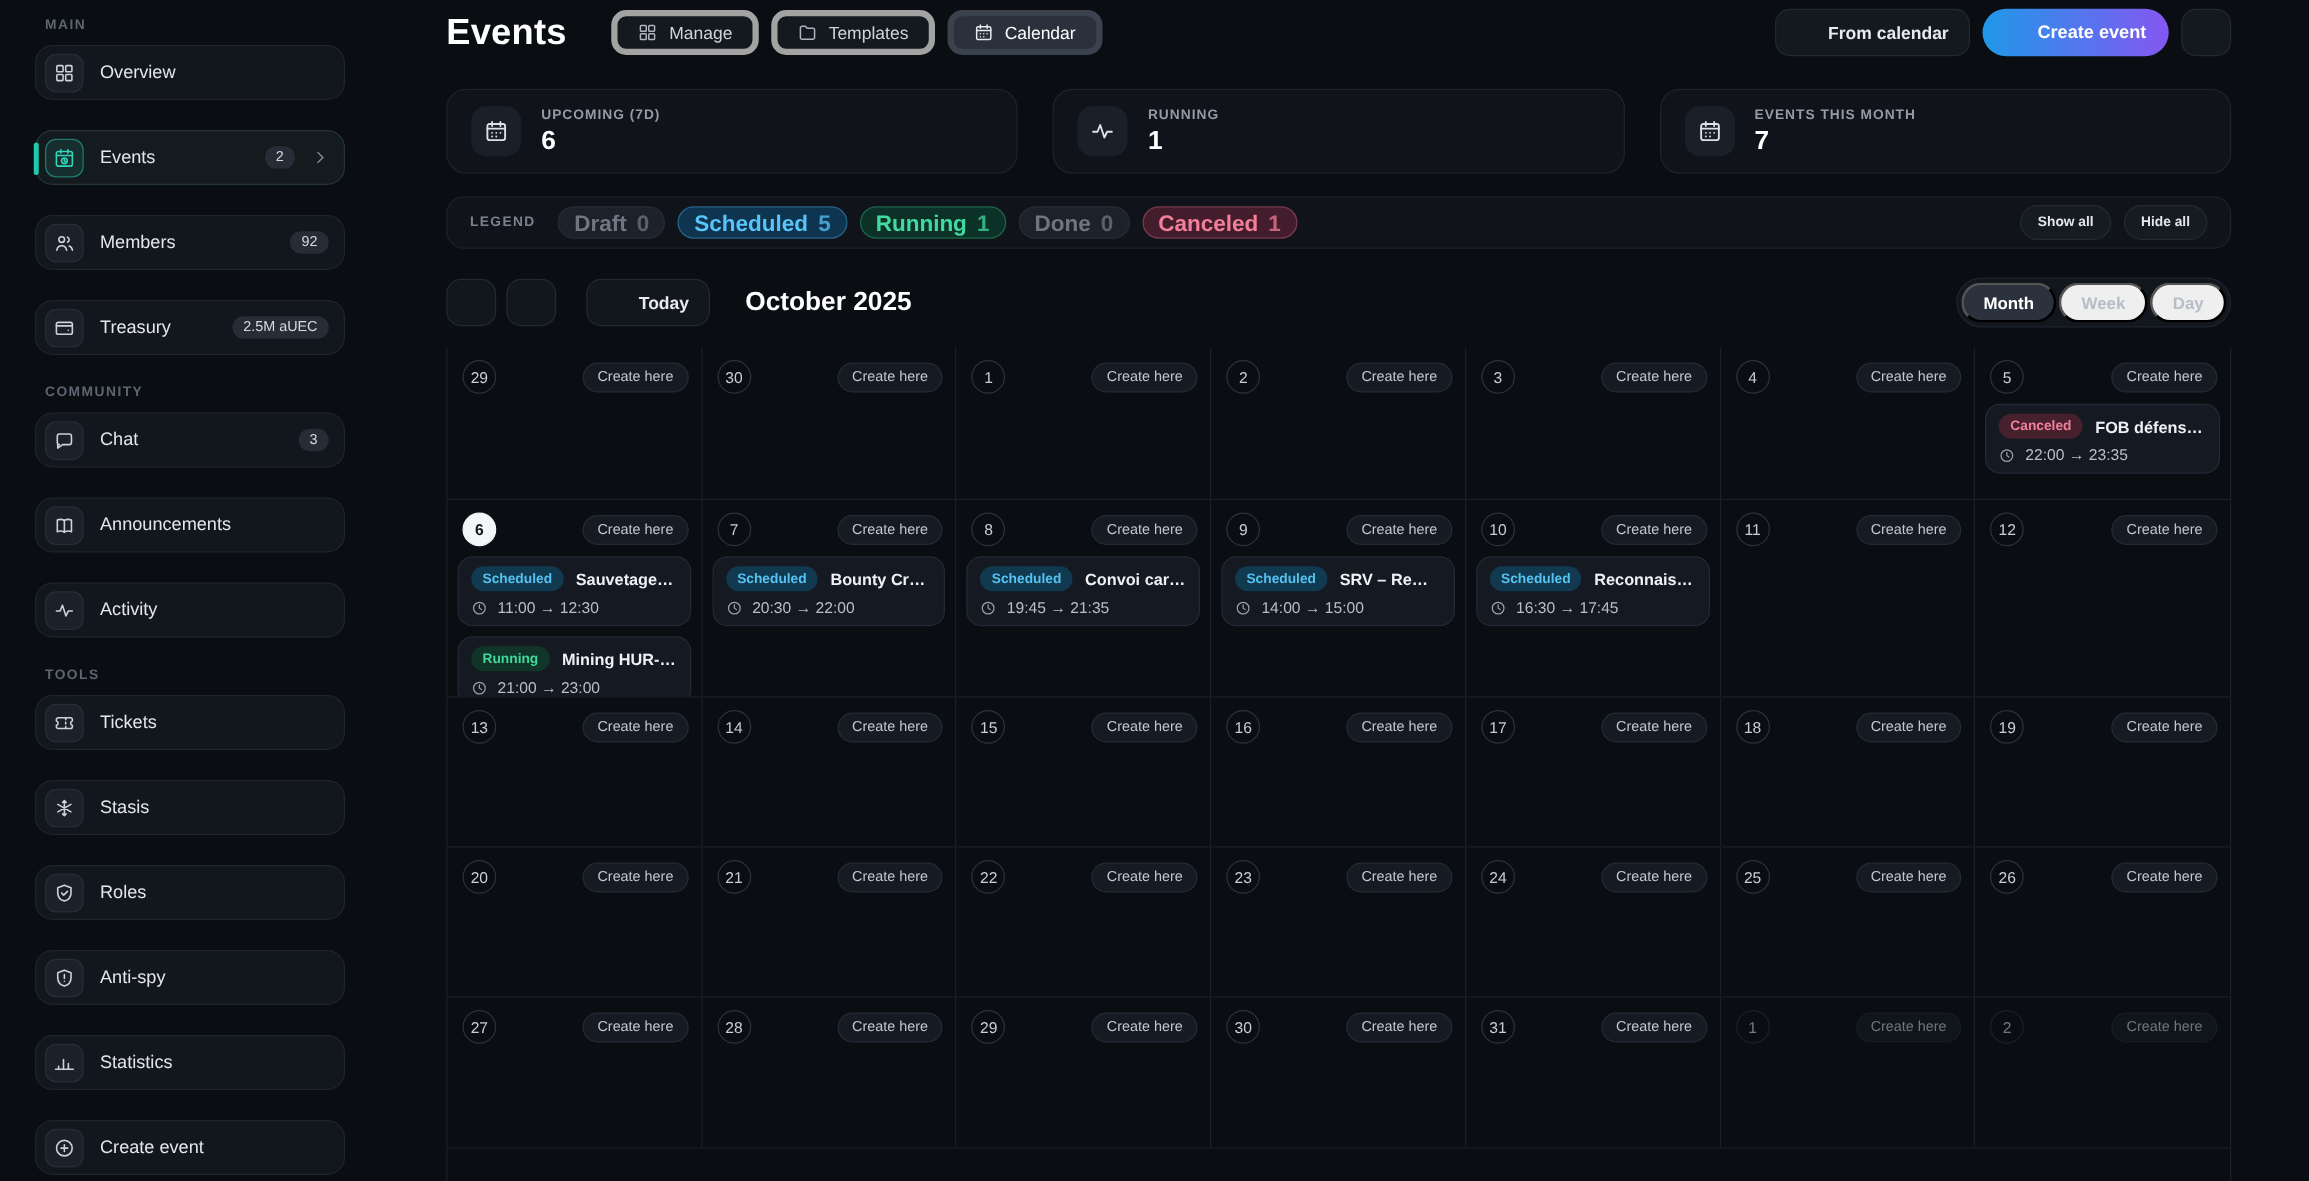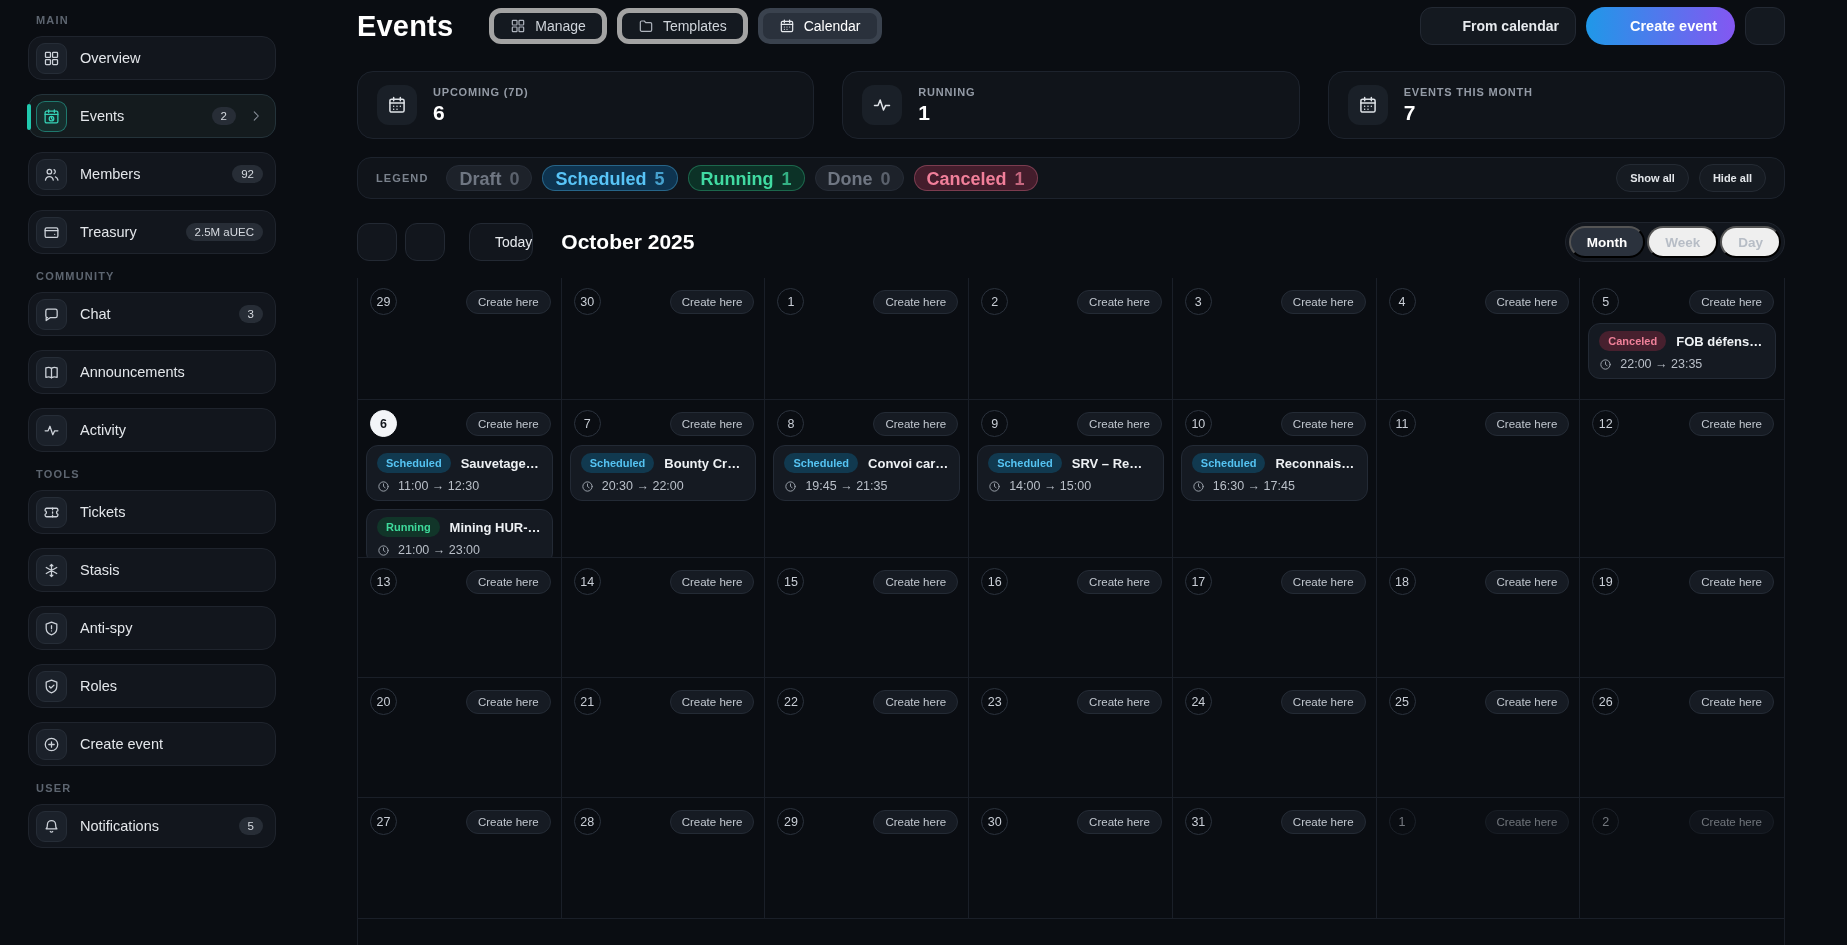--- a/index.html
+++ b/index.html
@@ -10,21 +10,21 @@
     position:relative;
   }
   .icon{display:inline-flex;flex:none}
   .icon svg{width:100%;height:100%;display:block}
 
   
   #sidebar{position:absolute;left:0;top:0;width:277px;height:945px;padding:12px 1px 0 28px;overflow:hidden}
   .sec-label{font-size:11px;font-weight:700;letter-spacing:1.2px;color:#5d6570;margin:16px 0 10px 8px}
   .sec-label:first-child{margin-top:2px}
   .side-item{position:relative;height:44px;border-radius:14px;background:#12161d;border:1px solid #1f242d;
-    display:flex;align-items:center;gap:13px;padding:0 12px 0 7px;margin-bottom:14px;cursor:pointer}
+    display:flex;align-items:center;gap:13px;padding:0 12px 0 7px;margin-bottom:24px;cursor:pointer}
   .side-item .ibox{width:31px;height:31px;border-radius:9px;background:#1b212a;border:1px solid #262d37;
     display:flex;align-items:center;justify-content:center;color:#cdd2d9}
   .side-item .ibox .icon{width:17px;height:17px}
   .side-item .lbl{flex:1;font-size:14.5px;color:#e3e6ea}
   .side-item .badge{background:#272d36;border-radius:999px;padding:3px 9px;font-size:11.5px;color:#d6dae0}
   .side-item.active{background:#141b1e;border-color:#24333a}
   .side-item.active .ibox{background:rgba(45,212,191,.10);border-color:rgba(45,212,191,.45);color:#36d3b8}
   .side-item.active::before{content:"";position:absolute;left:-2px;top:9px;width:4px;height:26px;border-radius:4px;background:#20c9ae}
   .side-item .chev{width:14px;height:14px;color:#8b929c}
 
@@ -73,22 +73,22 @@
   .lpill.canceled{background:#441d2c;border-color:rgba(240,128,154,.32);color:#f17f9a}
   .legend-right{margin-left:auto;display:flex;gap:10px}
   .btn-small{height:28px;padding:0 13px;border-radius:999px;background:#161b22;border:1px solid #242a33;
     display:flex;align-items:center;font-size:11px;font-weight:700;color:#e3e6ea;cursor:pointer}
 
   
   .toolbar{position:absolute;top:222px;left:0;right:0;height:40px;display:flex;align-items:center}
   .nav-btn{width:40px;height:38px;border-radius:12px;background:#12161d;border:1px solid #232933;
     display:flex;align-items:center;justify-content:center;color:#cfd4da;cursor:pointer;margin-right:8px}
   .nav-btn .icon{width:15px;height:15px}
-  .today-btn{height:38px;padding:0 0;border-radius:12px;background:#12161d;border:1px solid #232933;
-    display:flex;align-items:center;gap:9px;font-size:14px;font-weight:400;color:#e7eaee;cursor:pointer;margin-left:16px}
+  .today-btn{height:38px;padding:0 16px;border-radius:12px;background:#12161d;border:1px solid #232933;
+    display:flex;align-items:center;gap:9px;font-size:14px;font-weight:700;color:#e7eaee;cursor:pointer;margin-left:16px}
   .today-btn .icon{width:16px;height:16px;color:#cfd4da}
   .month-title{margin-left:28px;font-size:21px;font-weight:800;color:#fff}
   .views{margin-left:auto;background:#12161d;border:1px solid #1f242d;border-radius:999px;padding:3px;display:flex;gap:2px}
   .view-btn{height:32px;padding:0 16px;border-radius:999px;display:flex;align-items:center;font-size:13.5px;font-weight:700;color:#b7bdc6;cursor:pointer}
   .view-btn.active{background:#2b323d;color:#fff}
 
   
   .calendar{position:absolute;top:278px;left:0;right:0;height:667px;border-left:1px solid #1a1f28;border-right:1px solid #1a1f28}
   .cal-head{display:grid;grid-template-columns:repeat(7,1fr);height:26px;border-bottom:1px solid #1a1f28}
   .cal-head .dh{padding:5px 0 0 14px;font-size:11px;font-weight:700;letter-spacing:.9px;color:#858d99;border-right:1px solid #1a1f28}
@@ -231,36 +231,46 @@
           </svg>
         </span>
       </span>
       <span class="lbl">Stasis</span>
     </div>
     <div class="side-item">
       <span class="ibox">
         <span class="icon">
           <svg viewBox="0 0 24 24" fill="none" stroke="currentColor" stroke-width="1.8" stroke-linecap="round" stroke-linejoin="round">
             <path d="M12 3l7.5 2.8v6c0 4.8-3.2 7.8-7.5 9.2-4.3-1.4-7.5-4.4-7.5-9.2v-6z"></path>
+            <path d="M9 12l2.2 2.2L15.5 10"></path>
+          </svg>
+        </span>
+      </span>
+      <span class="lbl">Roles</span>
+    </div>
+    <div class="side-item">
+      <span class="ibox">
+        <span class="icon">
+          <svg viewBox="0 0 24 24" fill="none" stroke="currentColor" stroke-width="1.8" stroke-linecap="round" stroke-linejoin="round">
+            <path d="M12 3l7.5 2.8v6c0 4.8-3.2 7.8-7.5 9.2-4.3-1.4-7.5-4.4-7.5-9.2v-6z"></path>
             <path d="M12 8v4.3M12 15.5h.01"></path>
           </svg>
         </span>
       </span>
       <span class="lbl">Anti-spy</span>
     </div>
     <div class="side-item">
       <span class="ibox">
         <span class="icon">
           <svg viewBox="0 0 24 24" fill="none" stroke="currentColor" stroke-width="1.8" stroke-linecap="round" stroke-linejoin="round">
-            <path d="M12 3l7.5 2.8v6c0 4.8-3.2 7.8-7.5 9.2-4.3-1.4-7.5-4.4-7.5-9.2v-6z"></path>
-            <path d="M9 12l2.2 2.2L15.5 10"></path>
-          </svg>
-        </span>
-      </span>
-      <span class="lbl">Roles</span>
+            <path d="M5.5 19v-3.5M11 19V8M16.5 19v-6.5M22 19H2"></path>
+          </svg>
+        </span>
+      </span>
+      <span class="lbl">Statistics</span>
     </div>
     <div class="side-item">
       <span class="ibox">
         <span class="icon">
           <svg viewBox="0 0 24 24" fill="none" stroke="currentColor" stroke-width="1.8" stroke-linecap="round" stroke-linejoin="round">
             <circle cx="12" cy="12" r="8.8"></circle>
             <path d="M12 8.2v7.6M8.2 12h7.6"></path>
           </svg>
         </span>
       </span>

